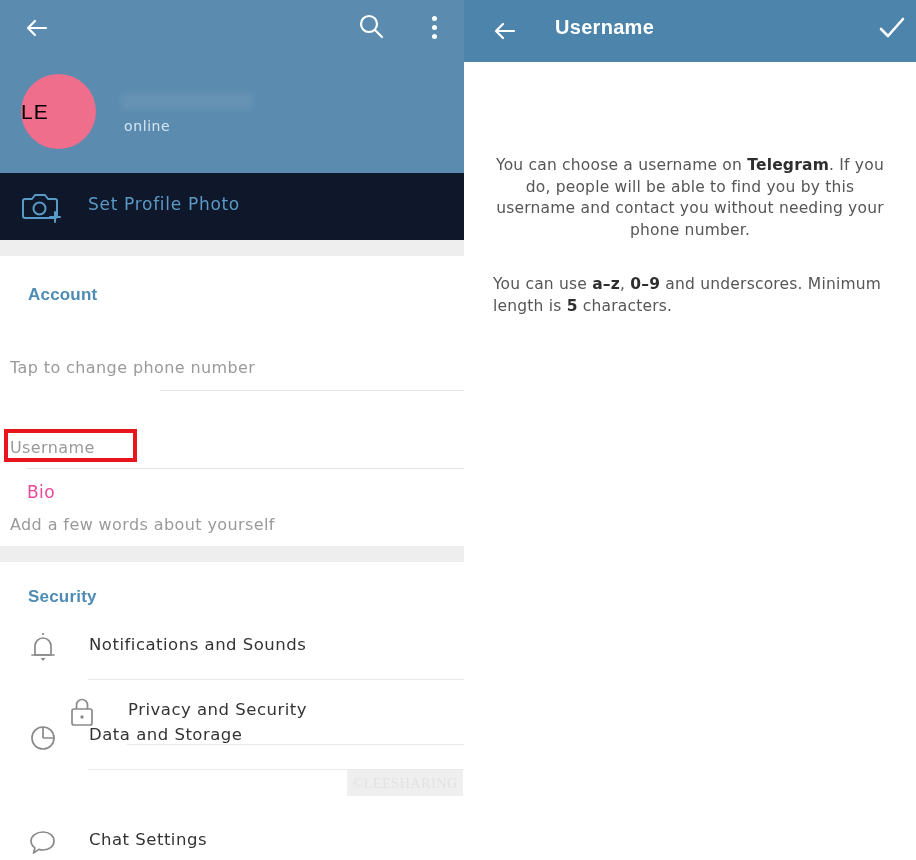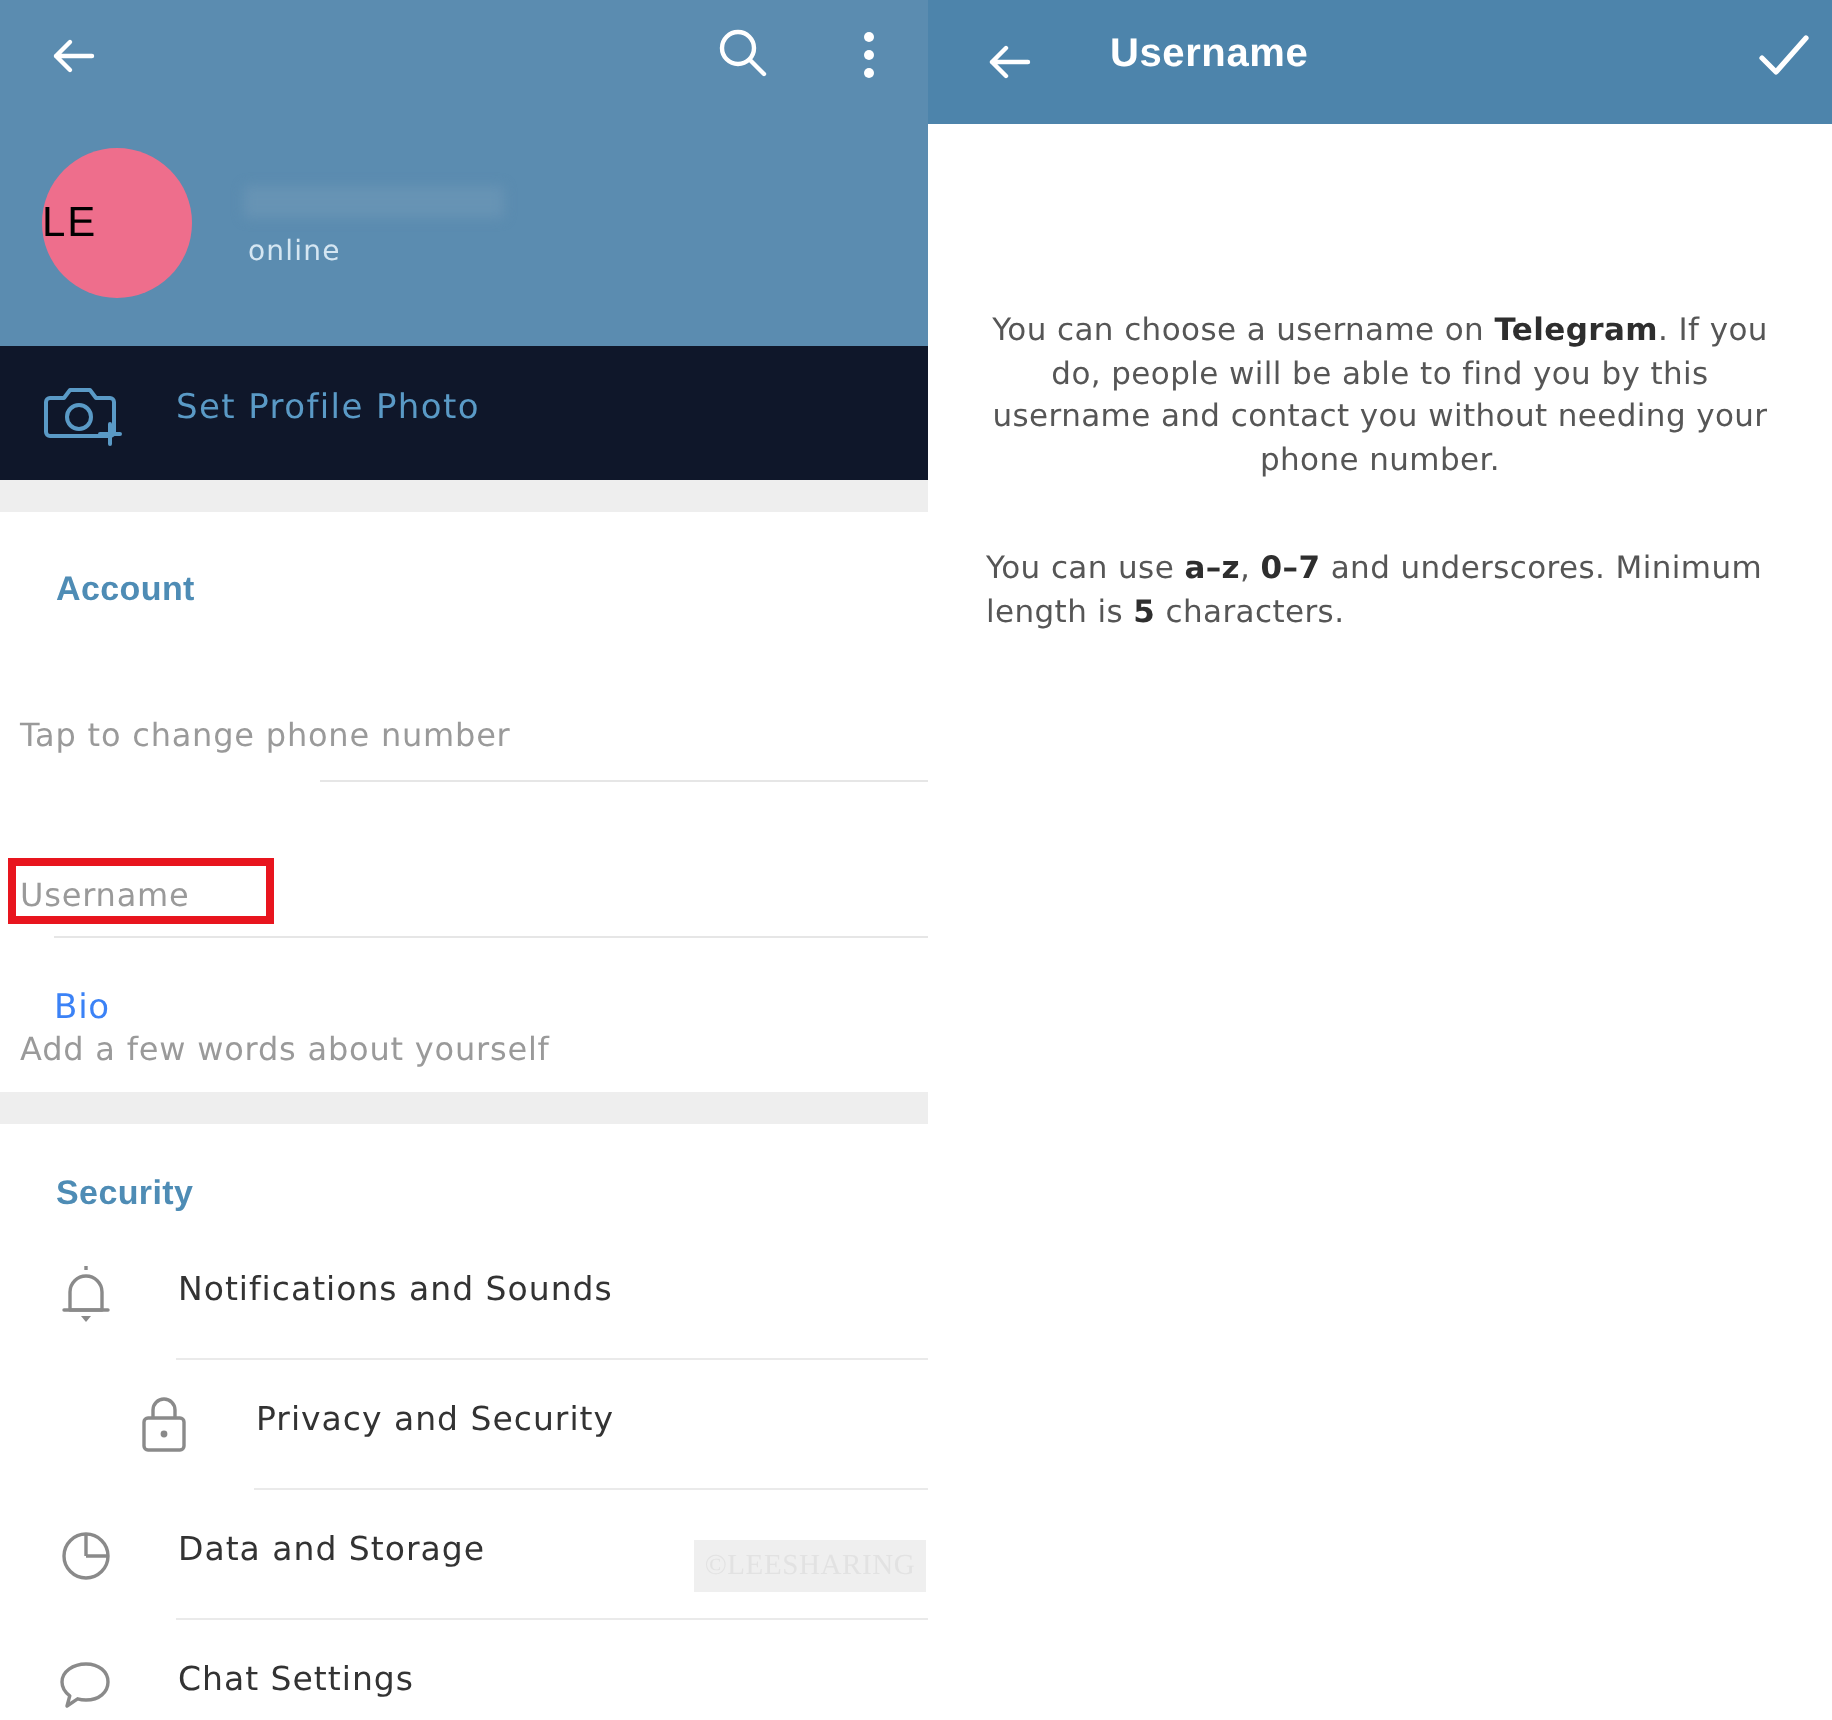--- a/index.html
+++ b/index.html
@@ -103,23 +103,22 @@
     position: absolute; left: 10px;
     font-size: 16px; color: #9a9a9a;
     letter-spacing: 0.4px;
   }
   .row-phone { top: 358px; cursor: pointer; }
   .row-username { top: 438px; cursor: pointer; }
   .row-bio-sub { top: 515px; }
 
   .row-bio-title {
     position: absolute; left: 27px; top: 482px;
-    font-size: 17px; color: #3b82f6;
+    font-size: 17px; color: #ec4899;
     letter-spacing: 0.4px;
-    margin-top: 12px;
   }
 
   .divider {
     position: absolute; height: 1px;
     background: #e6e6e6;
   }
   .div-phone { left: 160px; top: 390px; width: 304px; }
   .div-username { left: 27px; top: 468px; width: 437px; }
 
   
@@ -304,21 +303,21 @@
         <svg viewBox="0 0 34 36" width="34" height="36" aria-hidden="true">
           <rect x="7" y="15" width="20" height="16" rx="2" fill="none" stroke="#8a8a8a" stroke-width="1.7"></rect>
           <path d="M11.5 15 v-4 a5.5 5.5 0 0 1 11 0 v4" fill="none" stroke="#8a8a8a" stroke-width="1.7"></path>
           <circle cx="17" cy="23" r="1.7" fill="#8a8a8a"></circle>
         </svg>
       </div>
       <div class="s-label">Privacy and Security</div>
       <div class="s-div"></div>
     </div>
 
-    <div class="settings-row" style="top:745px;">
+    <div class="settings-row" style="top:705px;">
       <div class="s-icon">
         <svg viewBox="0 0 34 36" width="34" height="36" aria-hidden="true">
           <circle cx="17" cy="19" r="11" fill="none" stroke="#8a8a8a" stroke-width="1.7"></circle>
           <path d="M17 19 V8 M17 19 H28" stroke="#8a8a8a" stroke-width="1.7"></path>
         </svg>
       </div>
       <div class="s-label">Data and Storage</div>
       <div class="s-div"></div>
     </div>
 
@@ -350,17 +349,17 @@
         </svg>
       </div>
     </div>
 
 
     <div class="desc-block desc-1">
       <span>You can choose a username on </span><b>Telegram</b><span>. If you do, people will be able to find you by this username and contact you without needing your phone number.</span>
     </div>
 
     <div class="desc-block desc-2">
-      <span>You can use </span><b>a–z</b><span>, </span><b>0–7</b><span> and underscores. Minimum length is </span><b>5</b><span> characters.</span>
+      <span>You can use </span><b>a–z</b><span>, </span><b>0–9</b><span> and underscores. Minimum length is </span><b>5</b><span> characters.</span>
     </div>
   </div>
 
 </div>
 
 </body></html>

